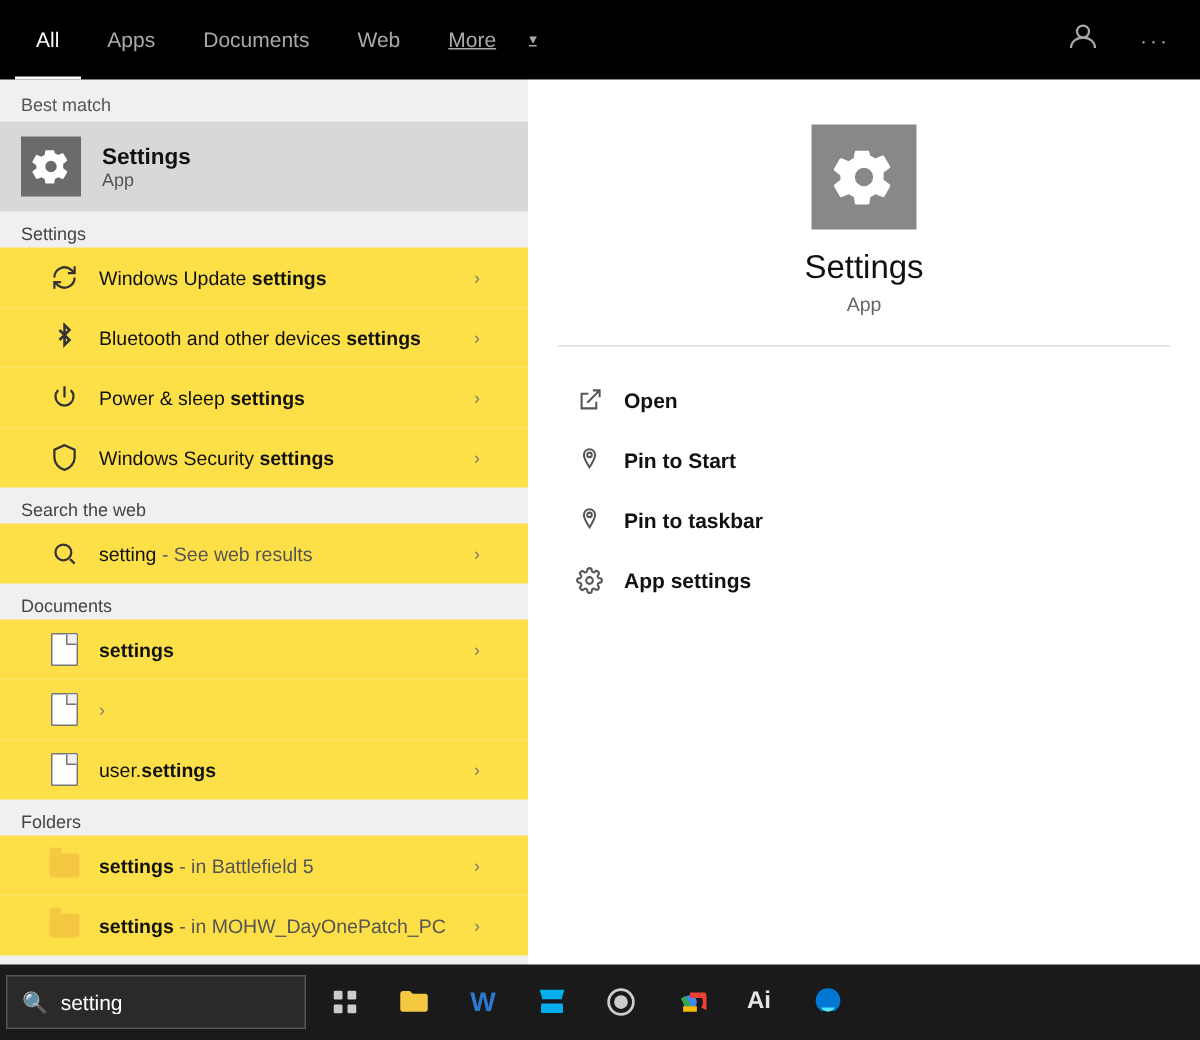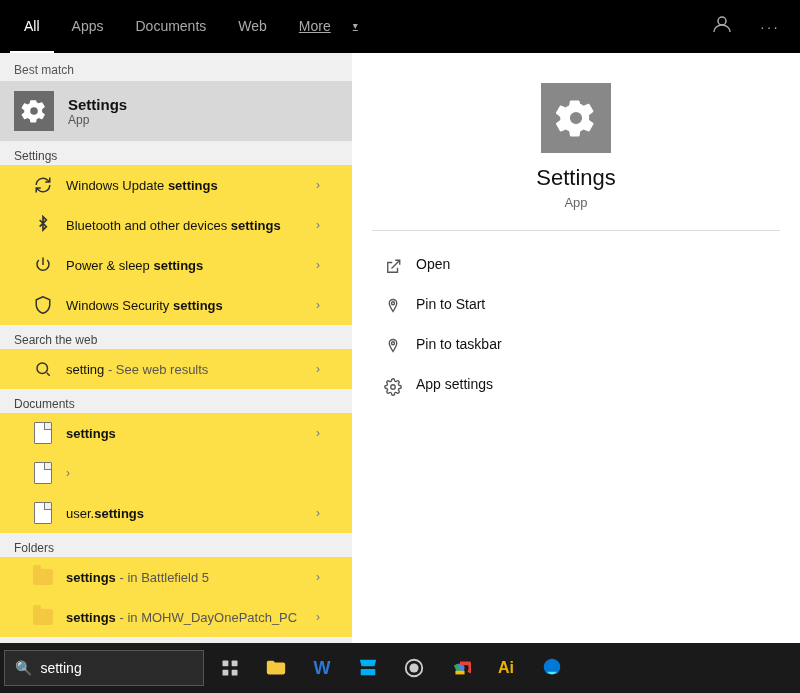--- a/index.html
+++ b/index.html
@@ -210,24 +210,26 @@
       height: 1px;
       background: #ddd;
       margin-bottom: 16px;
     }
     .action-list {
       width: 100%;
       list-style: none;
     }
     .action-item {
       display: flex;
+      align-items: center;
       padding: 9px 10px;
       gap: 12px;
       cursor: pointer;
       border-radius: 2px;
+      font-weight: bold;
     }
     .action-item .action-icon {
       width: 22px;
       height: 22px;
       display: flex;
       align-items: center;
       justify-content: center;
       color: #555;
       font-size: 16px;
     }
@@ -543,21 +545,21 @@
 
     <div class="taskbar-icon">
       <svg width="22" height="22" viewBox="0 0 24 24">
         <circle cx="12" cy="12" r="5" fill="#4285F4"></circle>
         <path d="M12 7h10a10 10 0 010 10" fill="none" stroke="#EA4335" stroke-width="4"></path>
         <path d="M12 17L7 8.5" fill="none" stroke="#34A853" stroke-width="4"></path>
         <path d="M17 17L7 17" fill="none" stroke="#FBBC05" stroke-width="4"></path>
       </svg>
     </div>
 
-    <div class="taskbar-icon" style="color:#eab308; font-weight:bold; font-size:16px;">Ai</div>
+    <div class="taskbar-icon" style="color:#e5e5e5; font-weight:bold; font-size:16px;">Ai</div>
 
     <div class="taskbar-icon">
       <svg width="22" height="22" viewBox="0 0 24 24" fill="#0078d4">
         <path d="M12 2C7 2 3 6 3 11c0 3 1.5 5.5 4 7.5h10c2.5-2 4-4.5 4-7.5 0-5-4-9-9-9z"></path>
         <path d="M7 16c1 2 3 3 5 3s4-1 5-3H7z" fill="#50e6ff"></path>
       </svg>
     </div>
   </div>
 </div>
 

